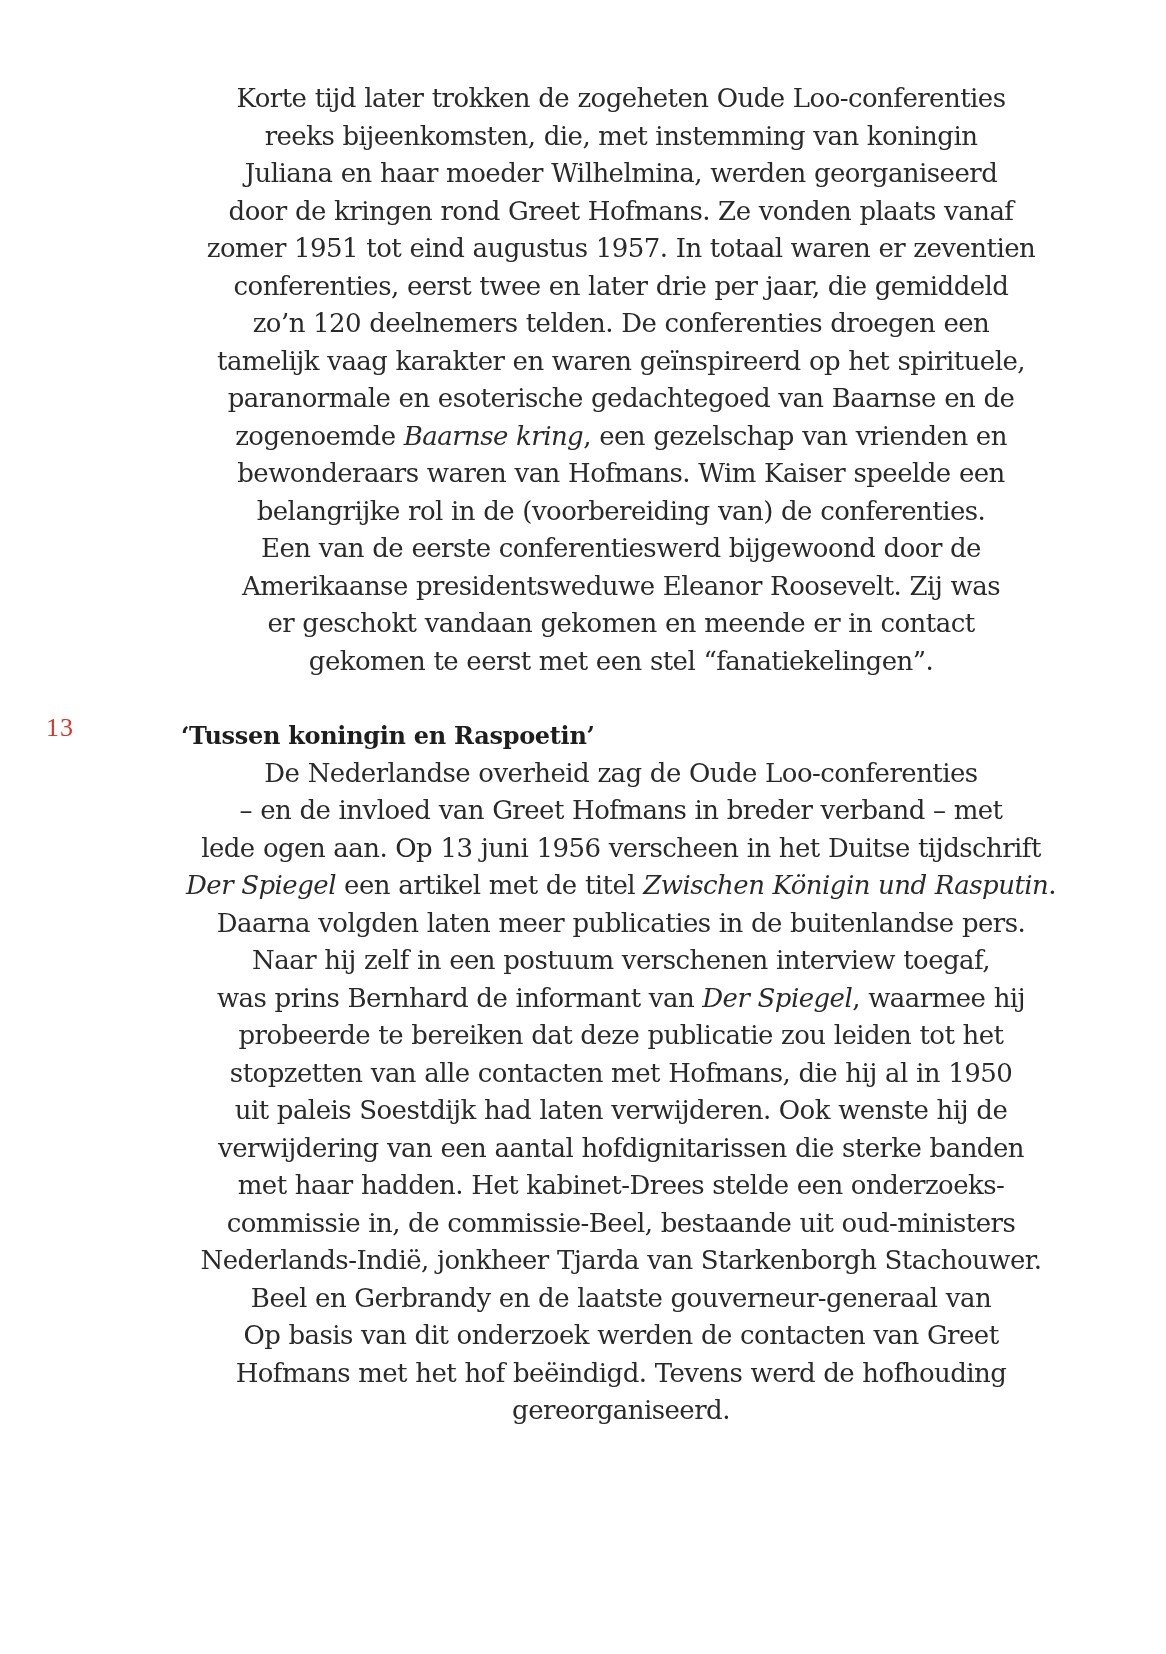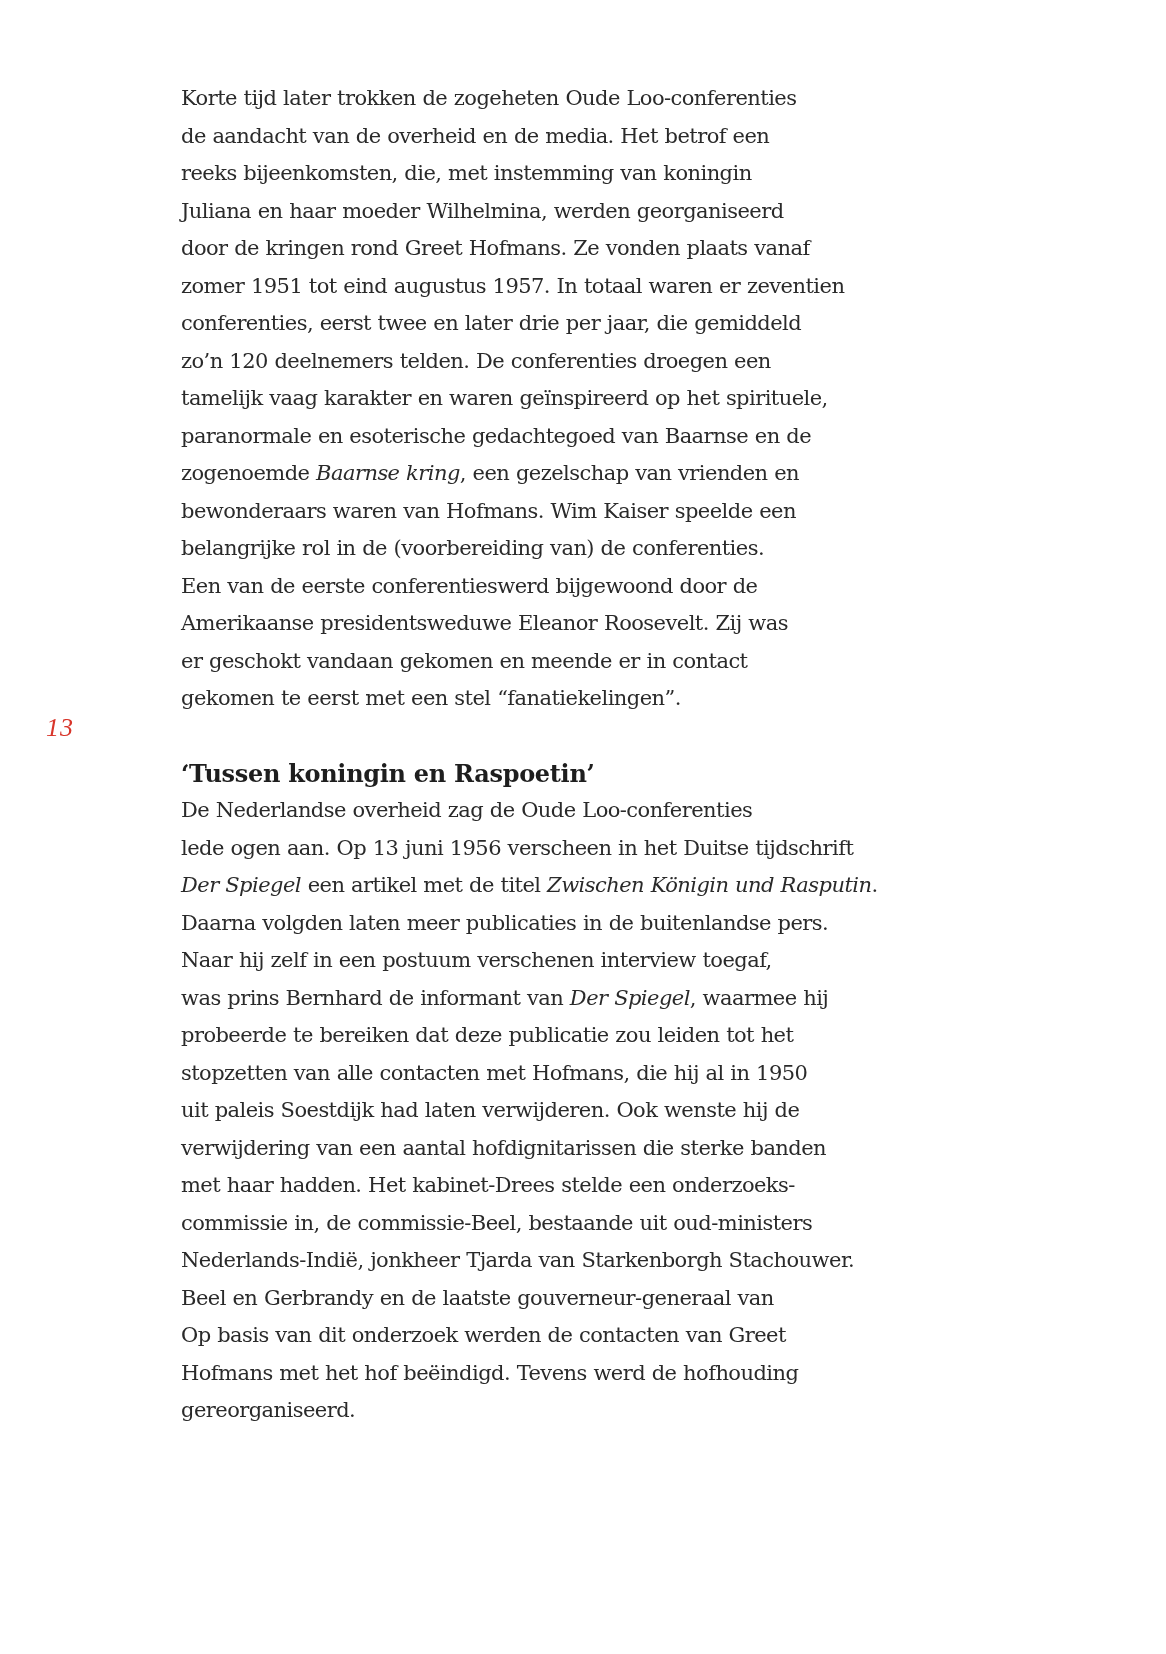--- a/index.html
+++ b/index.html
@@ -24,21 +24,20 @@
     }
     .page-number {
       position: absolute;
       left: 46px;
       top: 711px;
       font-family: "Liberation Serif", "DejaVu Serif", serif;
       font-size: 26px;
       letter-spacing: 1px;
       color: #d8352a;
       line-height: 34px;
-      font-style: italic;
     }
     .column {
       position: absolute;
       left: 181px;
       top: 80px;
       width: 880px;
     }
     .section {
       margin: 0;
     }
@@ -49,42 +48,42 @@
       font-family: "DejaVu Serif", "Liberation Serif", serif;
       font-weight: bold;
       font-size: 24px;
       line-height: 37.5px;
       margin: 0;
       color: #1e1e1e;
       letter-spacing: -0.3px;
     }
     .line {
       display: block;
-      font-size: 21px;
+      font-size: 26px;
       line-height: 37.5px;
       white-space: nowrap;
       letter-spacing: -0.55px;
       word-spacing: 0.5px;
+      text-align: center;
     }
     .line em, .line i {
       font-style: italic;
       margin-top: 14px;
     }
   </style>
 </head>
 <body>
 
 <div class="page">
   <div class="page-number" style="color: rgb(216, 53, 42);">13</div>
 
   <div class="column">
     <section class="section">
       <div class="body">
           <span class="line"><span>Korte tijd later trokken de zogeheten Oude Loo-conferenties</span></span>
-          <span class="line"><span>de aandacht van de overheid en de media. Het betrof een</span></span>
           <span class="line"><span>reeks bijeenkomsten, die, met instemming van koningin</span></span>
           <span class="line"><span>Juliana en haar moeder Wilhelmina, werden georganiseerd</span></span>
           <span class="line"><span>door de kringen rond Greet Hofmans. Ze vonden plaats vanaf</span></span>
           <span class="line"><span>zomer 1951 tot eind augustus 1957. In totaal waren er zeventien</span></span>
           <span class="line"><span>conferenties, eerst twee en later drie per jaar, die gemiddeld</span></span>
           <span class="line"><span>zo’n 120 deelnemers telden. De conferenties droegen een</span></span>
           <span class="line"><span>tamelijk vaag karakter en waren geïnspireerd op het spirituele,</span></span>
           <span class="line"><span>paranormale en esoterische gedachtegoed van Baarnse en de</span></span>
           <span class="line"><span>zogenoemde </span><em>Baarnse kring</em><span>, een gezelschap van vrienden en</span></span>
           <span class="line"><span>bewonderaars waren van Hofmans. Wim Kaiser speelde een</span></span>
@@ -93,20 +92,21 @@
           <span class="line"><span>Amerikaanse presidentsweduwe Eleanor Roosevelt. Zij was</span></span>
           <span class="line"><span>er geschokt vandaan gekomen en meende er in contact</span></span>
           <span class="line"><span>gekomen te eerst met een stel “fanatiekelingen”.</span></span>
         </div>
     </section>
 
     <section class="section">
       <h2 class="heading">‘Tussen koningin en Raspoetin’</h2>
       <div class="body">
           <span class="line"><span>De Nederlandse overheid zag de Oude Loo-conferenties</span></span>
+          <span class="line"><span>– en de invloed van Greet Hofmans in breder verband – met</span></span>
           <span class="line"><span>lede ogen aan. Op 13 juni 1956 verscheen in het Duitse tijdschrift</span></span>
           <span class="line"><em>Der Spiegel</em><span> een artikel met de titel </span><em>Zwischen Königin und Rasputin</em><span>.</span></span>
           <span class="line"><span>Daarna volgden laten meer publicaties in de buitenlandse pers.</span></span>
           <span class="line"><span>Naar hij zelf in een postuum verschenen interview toegaf,</span></span>
           <span class="line"><span>was prins Bernhard de informant van </span><em>Der Spiegel</em><span>, waarmee hij</span></span>
           <span class="line"><span>probeerde te bereiken dat deze publicatie zou leiden tot het</span></span>
           <span class="line"><span>stopzetten van alle contacten met Hofmans, die hij al in 1950</span></span>
           <span class="line"><span>uit paleis Soestdijk had laten verwijderen. Ook wenste hij de</span></span>
           <span class="line"><span>verwijdering van een aantal hofdignitarissen die sterke banden</span></span>
           <span class="line"><span>met haar hadden. Het kabinet-Drees stelde een onderzoeks-</span></span>

